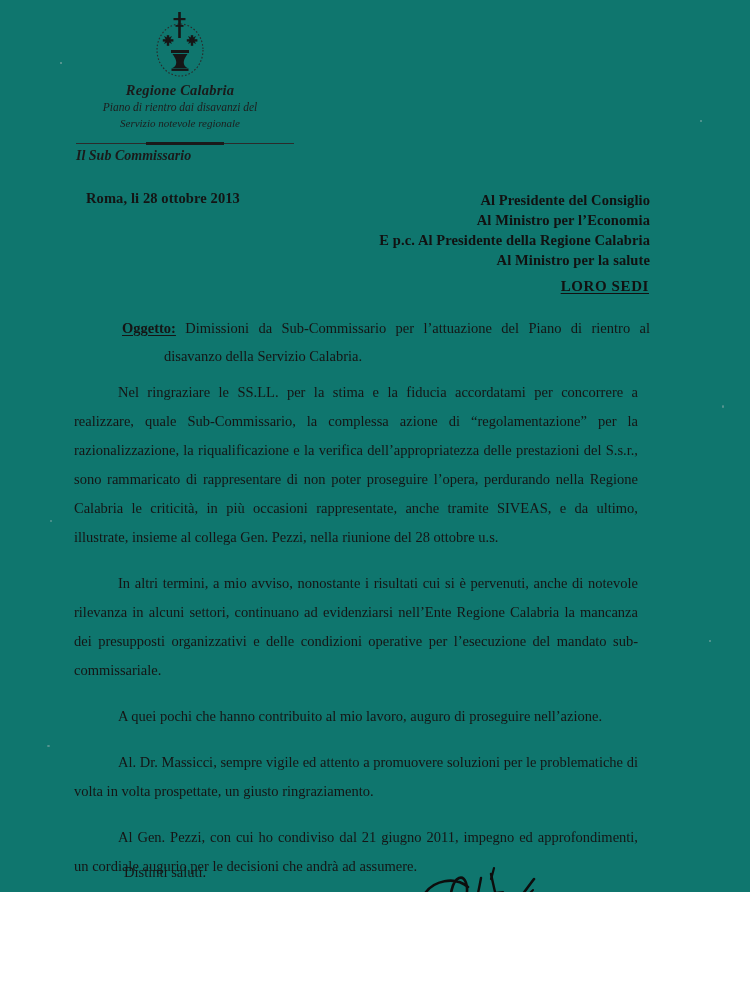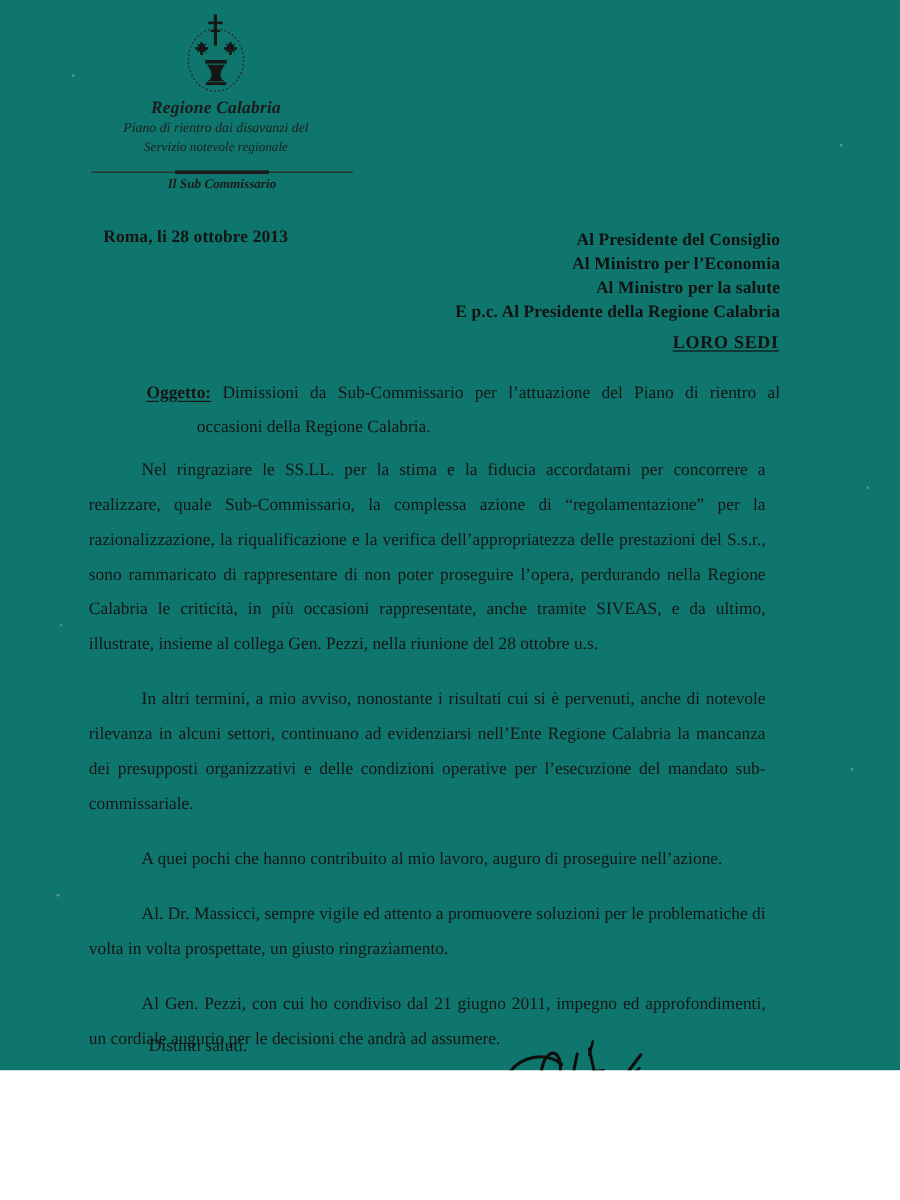--- a/index.html
+++ b/index.html
@@ -77,25 +77,25 @@
     position: absolute;
     left: 70px; top: 0px;
     width: 78px; height: 3px;
     background: #1a1a1a;
   }
   .subcommissario {
     position: absolute;
     left: 76px;
     top: 148px;
     width: 218px;
-    text-align: center;
+    text-align: left;
     font-family: "Liberation Serif", "DejaVu Serif", serif;
     font-style: italic;
     font-weight: bold;
-    font-size: 11px;
+    font-size: 14px;
     color: #1a1a1a;
   }
 
   
   .date-line {
     position: absolute;
     left: 86px;
     top: 190px;
     font-size: 14.5px;
     font-weight: bold;
@@ -242,31 +242,31 @@
     <div class="rule-thin"></div>
     <div class="rule-thick"></div>
   </div>
   <div class="subcommissario">Il Sub Commissario</div>
 
   <div class="date-line">Roma, li 28 ottobre 2013</div>
 
   <div class="recipients">
     <div>Al Presidente del Consiglio</div>
     <div>Al Ministro per l’Economia</div>
+    <div>E p.c. Al Presidente della Regione Calabria</div>
     <div>Al Ministro per la salute</div>
-    <div>E p.c. Al Presidente della Regione Calabria</div>
   </div>
   <div class="loro-sedi">LORO SEDI</div>
 
   <div class="oggetto-block">
     <div class="oggetto-line1">
       <span class="oggetto-label">Oggetto:</span>
       <span>Dimissioni da Sub-Commissario per l’attuazione del Piano di rientro al</span>
     </div>
-    <div class="oggetto-line2">occasioni della Regione Calabria.</div>
+    <div class="oggetto-line2">disavanzo della Servizio Calabria.</div>
   </div>
 
   <div class="body-block">
     <p class="para">Nel ringraziare le SS.LL. per la stima e la fiducia accordatami per concorrere a realizzare, quale Sub-Commissario, la complessa azione di “regolamentazione” per la razionalizzazione, la riqualificazione e la verifica dell’appropriatezza delle prestazioni del S.s.r., sono rammaricato di rappresentare di non poter proseguire l’opera, perdurando nella Regione Calabria le criticità, in più occasioni rappresentate, anche tramite SIVEAS, e da ultimo, illustrate, insieme al collega Gen. Pezzi, nella riunione del 28 ottobre u.s.</p>
     <p class="para">In altri termini, a mio avviso, nonostante i risultati cui si è pervenuti, anche di notevole rilevanza in alcuni settori, continuano ad evidenziarsi nell’Ente Regione Calabria la mancanza dei presupposti organizzativi e delle condizioni operative per l’esecuzione del mandato sub-commissariale.</p>
     <p class="para">A quei pochi che hanno contribuito al mio lavoro, auguro di proseguire nell’azione.</p>
     <p class="para">Al. Dr. Massicci, sempre vigile ed attento a promuovere soluzioni per le problematiche di volta in volta prospettate, un giusto ringraziamento.</p>
     <p class="para">Al Gen. Pezzi, con cui ho condiviso dal 21 giugno 2011, impegno ed approfondimenti, un cordiale augurio per le decisioni che andrà ad assumere.</p>
   </div>
 

